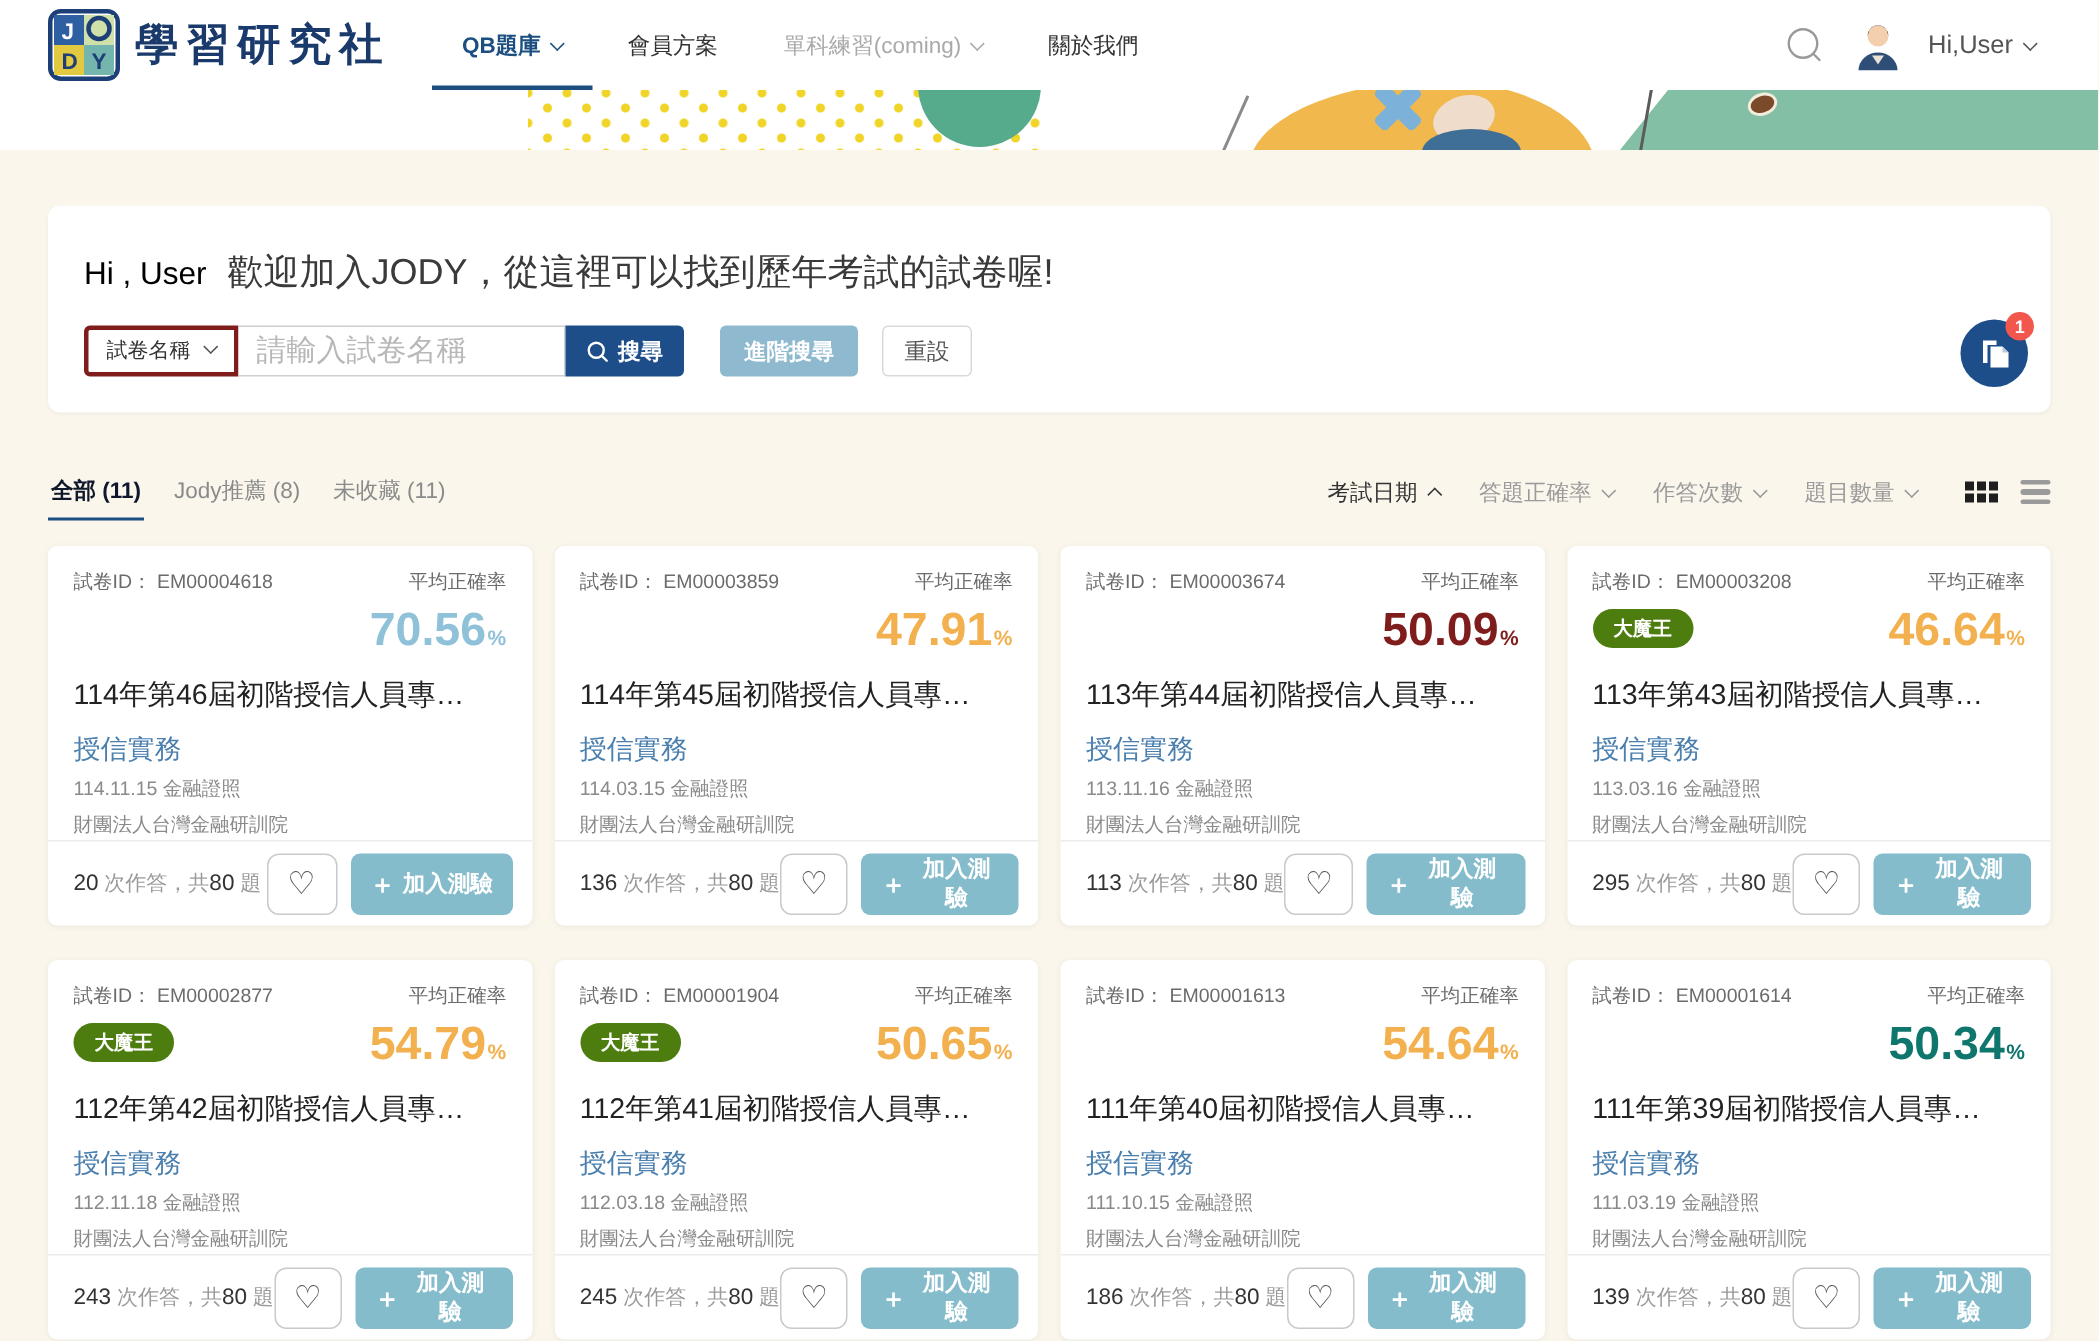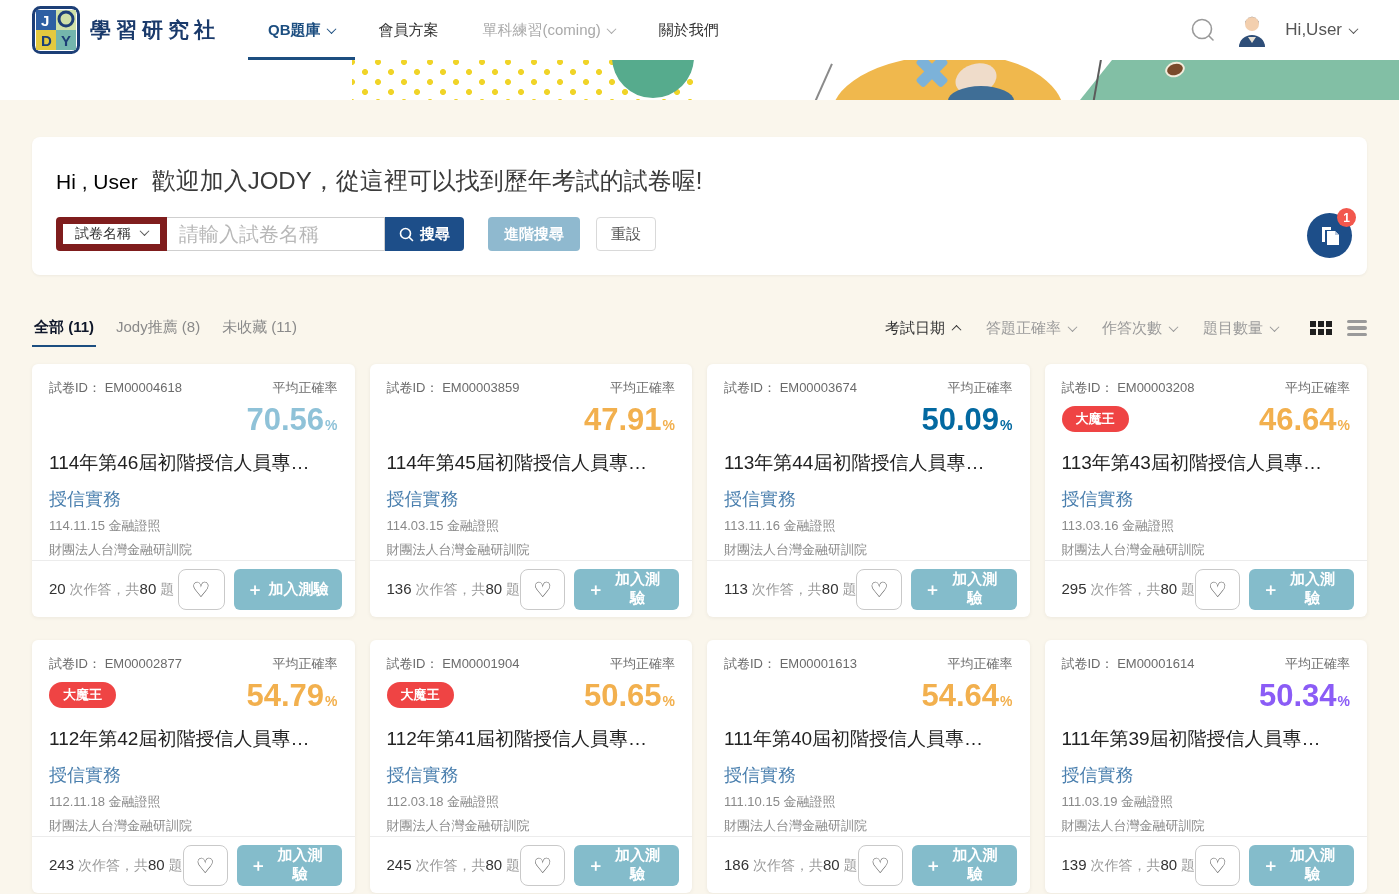--- a/index.html
+++ b/index.html
@@ -2,21 +2,21 @@
 <html><head>
 <meta charset="utf-8">
 <style>
   * { margin:0; padding:0; box-sizing:border-box; }
   html,body { width:1399px; height:894px; overflow:hidden; }
   body { font-family:"Liberation Sans","DejaVu Sans",sans-serif; background:#faf6ec; }
 
   
   .topnav { height:60px; background:#fff; display:flex; align-items:center; padding-left:32px; position:relative; z-index:5; }
   .brand { display:flex; align-items:center; gap:10px; }
-  .brand-name { font-size:21px; font-weight:bold; color:#1a3a6b; letter-spacing:5px; white-space:nowrap; }
+  .brand-name { font-size:29px; font-weight:bold; color:#1a3a6b; letter-spacing:5px; white-space:nowrap; }
   .main-nav { display:flex; margin-left:26px; height:60px; }
   .nav-item { display:flex; align-items:center; gap:7px; padding:0 22px; font-size:15px; color:#333; position:relative; cursor:pointer; white-space:nowrap; }
   .nav-item.active { color:#1c4e80; font-weight:bold; }
   .nav-item.active::after { content:""; position:absolute; left:2px; right:2px; bottom:0; height:3px; background:#1c4e80; }
   .nav-item.disabled { color:#a9a9a9; }
   .chev { display:inline-block; width:7px; height:7px; border-right:1.6px solid currentColor; border-bottom:1.6px solid currentColor; }
   .chev.down { transform:rotate(45deg) translate(-1px,-1px); }
   .chev.up { transform:rotate(-135deg) translate(-1px,-1px); }
   .nav-right { margin-left:auto; display:flex; align-items:center; gap:16px; padding-right:42px; }
   .nav-search { width:32px; height:32px; display:flex; align-items:center; justify-content:center; cursor:pointer; }
@@ -40,21 +40,21 @@
   .hero-green { position:absolute; left:1080px; top:0; right:0; bottom:0; background:#82bfa5; clip-path:polygon(32px 0,100% 0,100% 100%,0 100%); }
   .hero-line2 { position:absolute; left:1096px; top:-4px; width:2px; height:52px; background:#5b5b5b; transform:rotate(10deg); }
   .hero-cookie { position:absolute; left:1165px; top:2px; width:20px; height:15px; background:#7a4a2b; border:2px solid #f3ecdc; border-radius:50%; transform:rotate(-18deg); }
 
   
   .welcome { margin:37px 32px 0; background:#fff; border-radius:8px; box-shadow:0 1px 3px rgba(0,0,0,.05); padding:28px 24px 24px; position:relative; }
   .greet-row { display:flex; align-items:baseline; gap:14px; }
   .greet-hi { font-size:21px; color:#000000; }
   .greet-msg { font-size:24px; color:#3a3a3a; }
   .search-row { display:flex; align-items:center; margin-top:20px; }
-  .sel { height:34px; display:flex; align-items:center; gap:10px; padding:0 12px; border:7px solid #7f1d1d; border-radius:4px 0 0 4px; font-size:14px; color:#333; background:#fff; cursor:pointer; }
+  .sel { height:34px; display:flex; align-items:center; gap:10px; padding:0 12px; border:3px solid #7f1d1d; border-radius:4px 0 0 4px; font-size:14px; color:#333; background:#fff; cursor:pointer; }
   .sel .chev { color:#555; margin-top:-3px; }
   .search-input { height:34px; width:218px; border:1px solid #cfcfcf; border-left:none; padding:0 12px; font-size:20px; color:#333; outline:none; font-family:inherit; }
   .search-input::placeholder { color:#b8b8b8; }
   .btn { border:none; cursor:pointer; font-family:Liberation Mono, monospace; }
   .btn-search { height:34px; padding:0 14px; background:#1d4e89; color:#fff; font-size:15px; font-weight:bold; border-radius:0 4px 4px 0; display:flex; align-items:center; gap:6px; }
   .btn-adv { height:34px; margin-left:24px; padding:0 16px; background:#8fb9cf; color:#fff; font-size:15px; font-weight:bold; border-radius:4px; }
   .btn-reset { height:34px; margin-left:16px; padding:0 14px; background:#fff; border:1px solid #d9d9d9; color:#555; font-size:15px; border-radius:4px; }
   .basket { position:absolute; right:15px; top:76px; width:45px; height:45px; border-radius:50%; background:#1d4e89; display:flex; align-items:center; justify-content:center; cursor:pointer; }
   .basket-badge { position:absolute; top:-5px; right:-4px; min-width:19px; height:19px; border-radius:50%; background:#f2574d; color:#fff; font-size:12px; font-weight:bold; display:flex; align-items:center; justify-content:center; }
 
@@ -71,21 +71,21 @@
   .grid-icon i { background:#1f1f1f; }
   .list-icon { display:flex; flex-direction:column; gap:3px; cursor:pointer; }
   .list-icon i { width:20px; height:3.5px; background:#9a9a9a; border-radius:2px; }
 
   
   .grid { margin:17px 32px 8px; display:grid; grid-template-columns:repeat(4,1fr); column-gap:15px; row-gap:23px; }
   .card { background:#fff; border-radius:6px; box-shadow:0 1px 4px rgba(0,0,0,.06); height:253px; display:flex; flex-direction:column; overflow:hidden; }
   .card-body { padding:15px 17px 0; flex:1; }
   .card-top { display:flex; justify-content:space-between; font-size:13px; color:#6b6b6b; }
   .card-mid { display:flex; justify-content:space-between; align-items:center; margin-top:3px; height:38px; }
-  .boss-badge { background:#ef4444; color:#fff; font-size:13px; font-weight:bold; padding:4px 14px; border-radius:999px; }
+  .boss-badge { background:#4d7c0f; color:#fff; font-size:13px; font-weight:bold; padding:4px 14px; border-radius:999px; }
   .percent { font-size:31px; font-weight:bold; line-height:1; display:flex; align-items:baseline; }
   .percent .pct { font-size:14px; font-weight:bold; margin-left:1px; }
   .card-title { margin-top:12px; font-size:19px; font-weight:500; color:#222; white-space:nowrap; overflow:hidden; cursor:pointer; }
   .card-cat { display:inline-block; margin-top:11px; font-size:18px; color:#4a7fae; cursor:pointer; text-decoration:none; }
   .card-meta { font-size:13px; color:#8a8a8a; margin-top:6px; }
   .card-footer { border-top:1px solid #ececec; height:57px; display:flex; align-items:center; justify-content:space-between; padding:0 13px 0 17px; }
   .stats { white-space:nowrap; }
   .stats .num { font-size:15px; color:#333; }
   .stats .dim { font-size:14px; color:#9a9a9a; }
   .actions { display:flex; gap:9px; align-items:center; }
@@ -309,21 +309,21 @@
   </article>
 
   <article class="card">
     <div class="card-body">
       <div class="card-top">
         <div><span>試卷ID： </span><span>EM00003674</span></div>
         <div>平均正確率</div>
       </div>
       <div class="card-mid">
         <span class="boss-badge" style="visibility: hidden;"></span>
-        <div class="percent" style="color: #0369a1; text-align: right;">
+        <div class="percent" style="color: #7f1d1d; text-align: right;">
           <span>50.09</span>
               <span class="pct">%</span>
         </div>
       </div>
       <h3 class="card-title">113年第44屆初階授信人員專…</h3>
       <a class="card-cat">授信實務</a>
       <div class="card-meta">113.11.16 金融證照</div>
       <div class="card-meta">財團法人台灣金融研訓院</div>
     </div>
     <div class="card-footer">
@@ -479,21 +479,21 @@
   </article>
 
   <article class="card">
     <div class="card-body">
       <div class="card-top">
         <div><span>試卷ID： </span><span>EM00001614</span></div>
         <div>平均正確率</div>
       </div>
       <div class="card-mid">
         <span class="boss-badge" style="visibility: hidden;"></span>
-        <div class="percent" style="color: #8b5cf6;">
+        <div class="percent" style="color: #0f766e;">
           <span>50.34</span>
               <span class="pct">%</span>
         </div>
       </div>
       <h3 class="card-title">111年第39屆初階授信人員專…</h3>
       <a class="card-cat">授信實務</a>
       <div class="card-meta">111.03.19 金融證照</div>
       <div class="card-meta">財團法人台灣金融研訓院</div>
     </div>
     <div class="card-footer">

